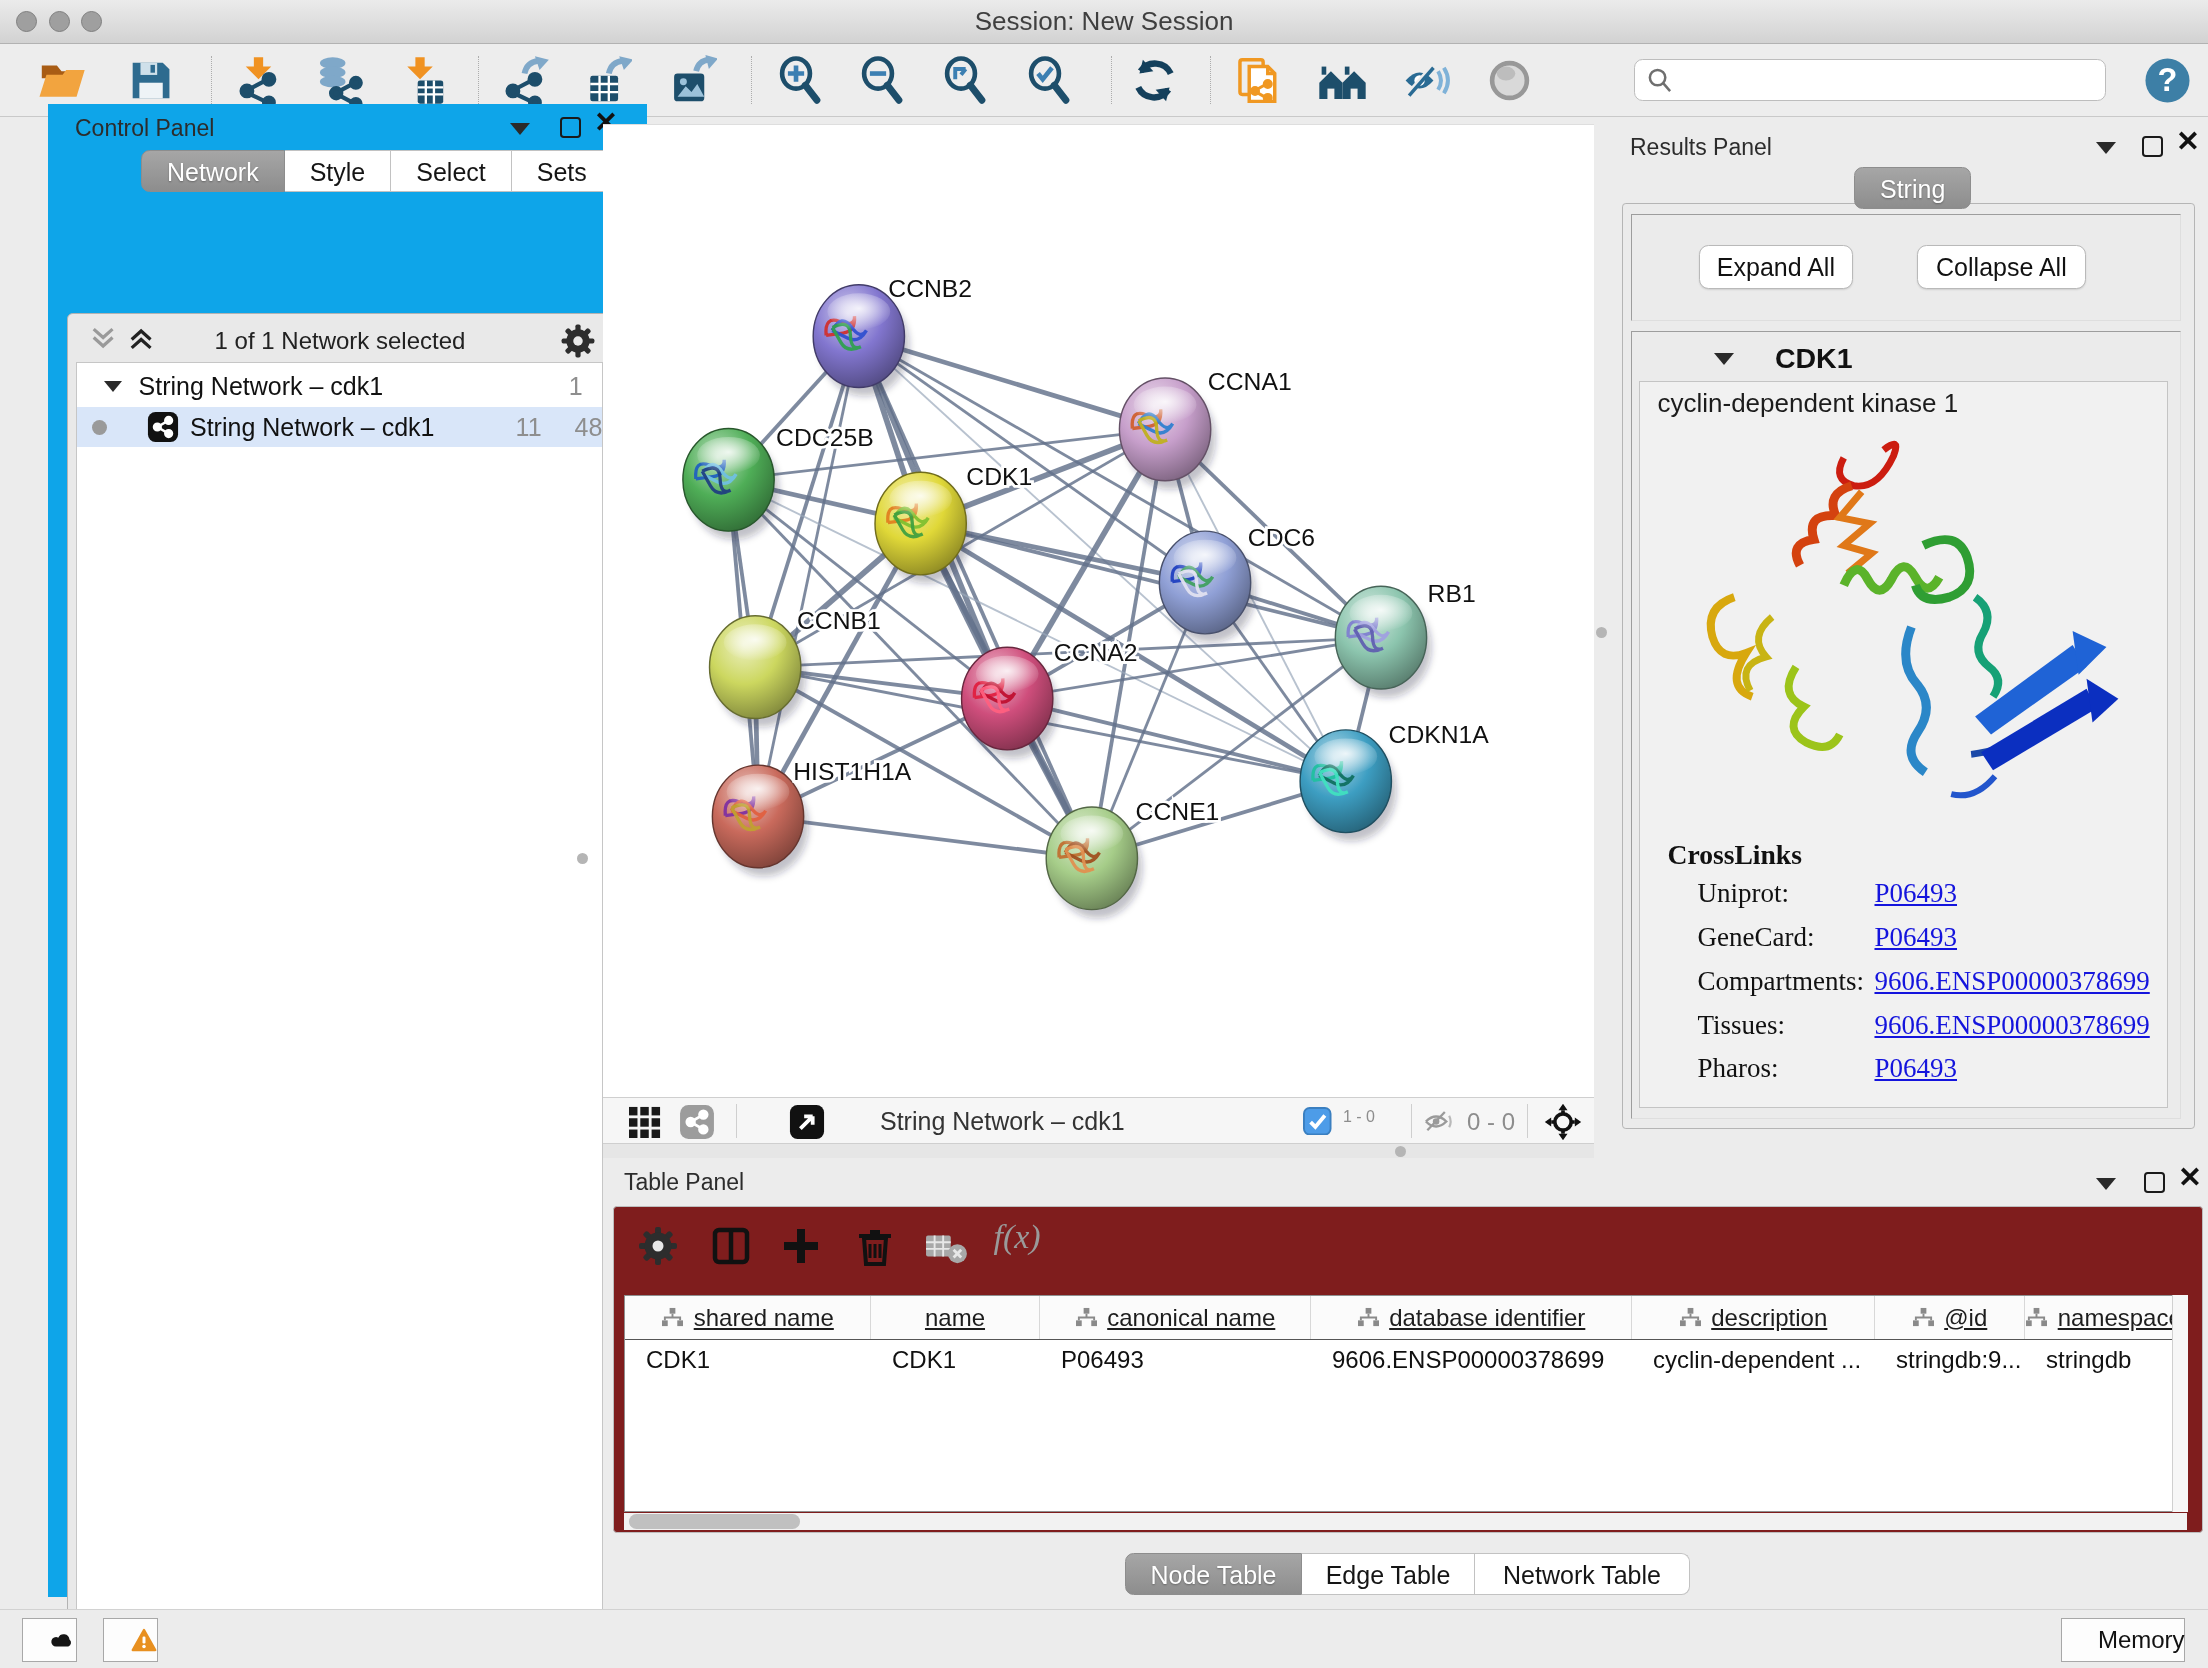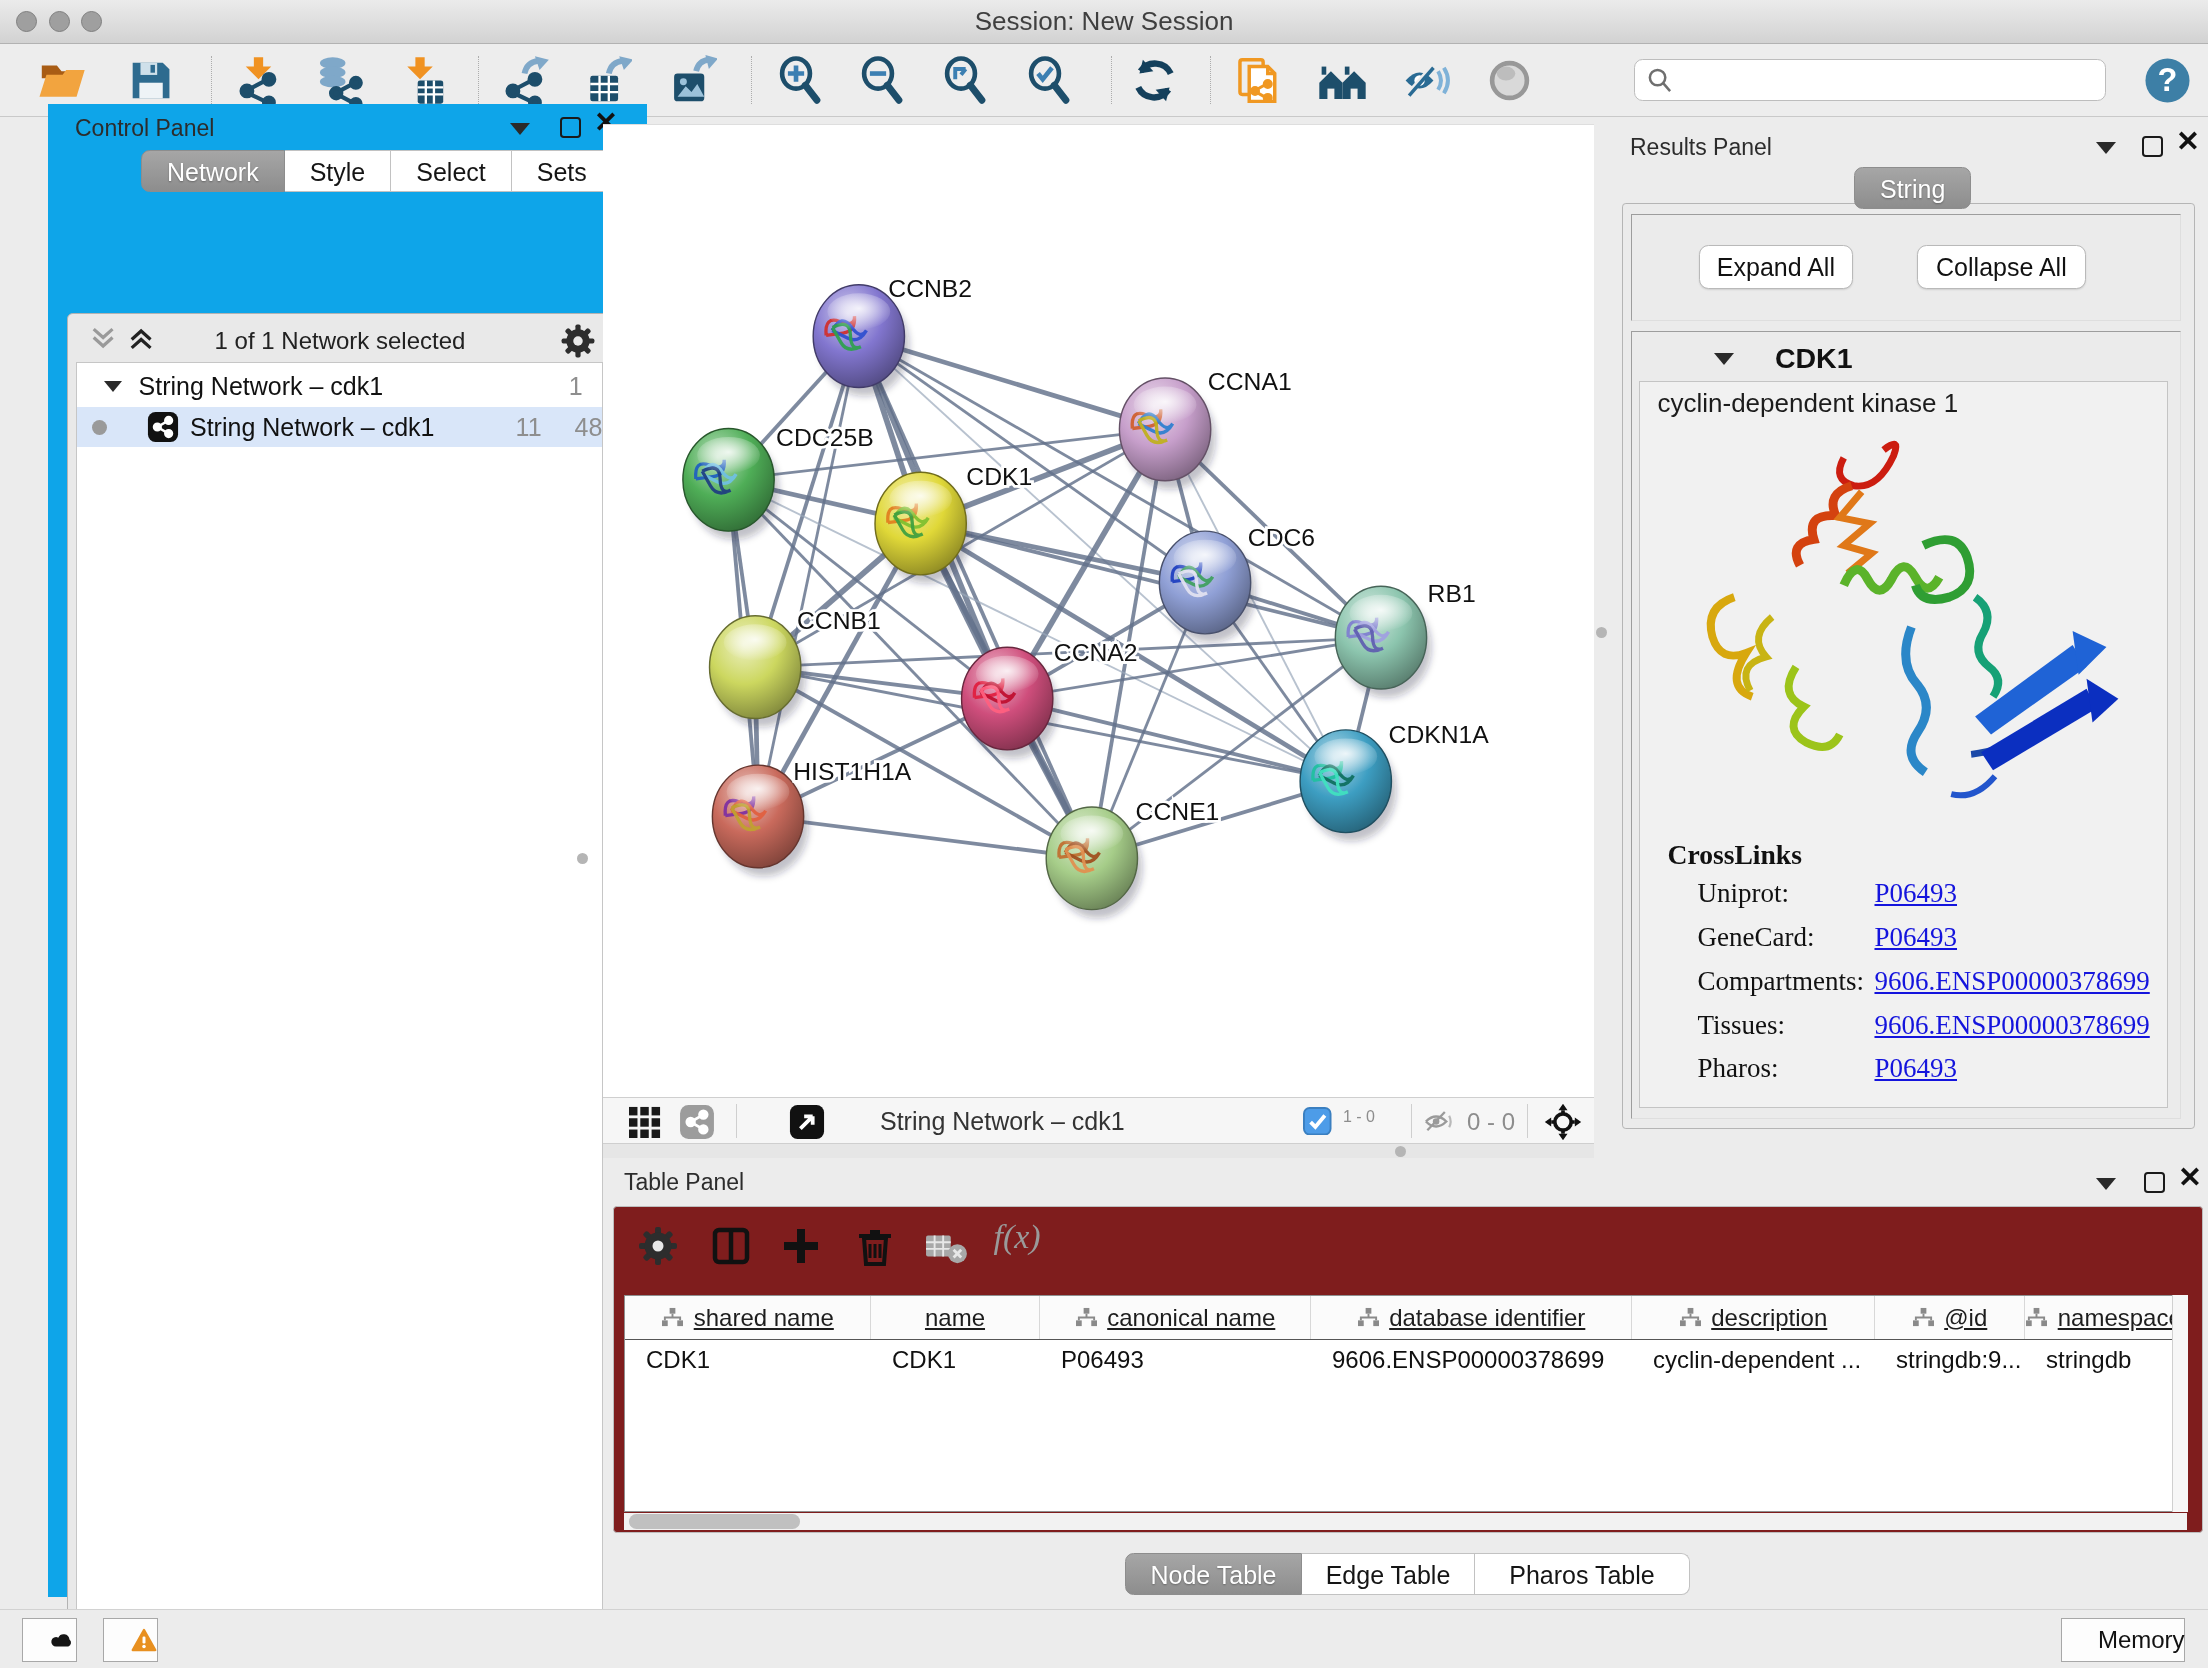--- a/index.html
+++ b/index.html
@@ -739,21 +739,21 @@
       </div>
       <div class="abs" style="left:1558px;top:88px;width:15px;height:217px;background:#f7f7f7;border-left:1px solid #d0d0d0;"></div>
       <div class="hscroll">
         <div class="hthumb"></div>
       </div>
     </div>
 
     <div class="tabbar" style="left:522px;top:395px;">
       <div class="tab active" style="width:177px;padding:0;text-align:center;">Node Table</div>
       <div class="tab" style="width:173px;padding:0;text-align:center;">Edge Table</div>
-      <div class="tab" style="width:215px;padding:0;text-align:center;">Pharos Table</div>
+      <div class="tab" style="width:215px;padding:0;text-align:center;">Network Table</div>
     </div>
   </div>
 
   <div class="statusbar">
     <div class="sbtn" style="left:22px;width:55px;">
       <svg width="38" height="30" viewBox="0 0 44 34">
         <path d="M11 28 a8 8 0 1 1 3 -15 a10 10 0 0 1 19 3 a7 7 0 0 1 -2 12 z" fill="#151515"></path>
       </svg>
     </div>
     <div class="sbtn" style="left:103px;width:55px;">

